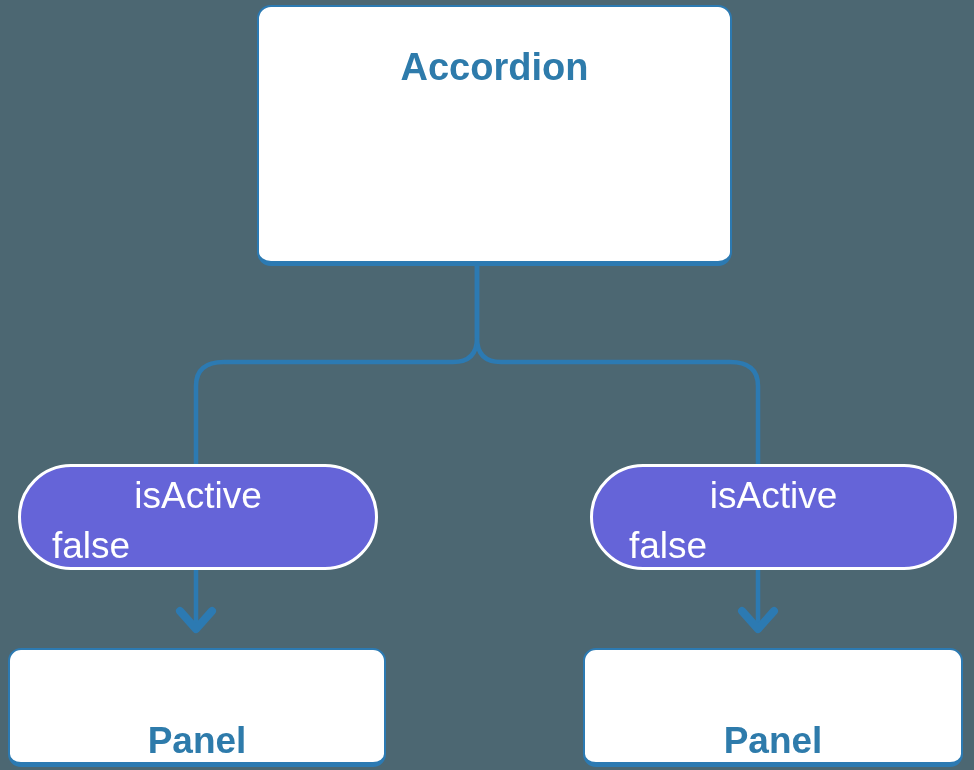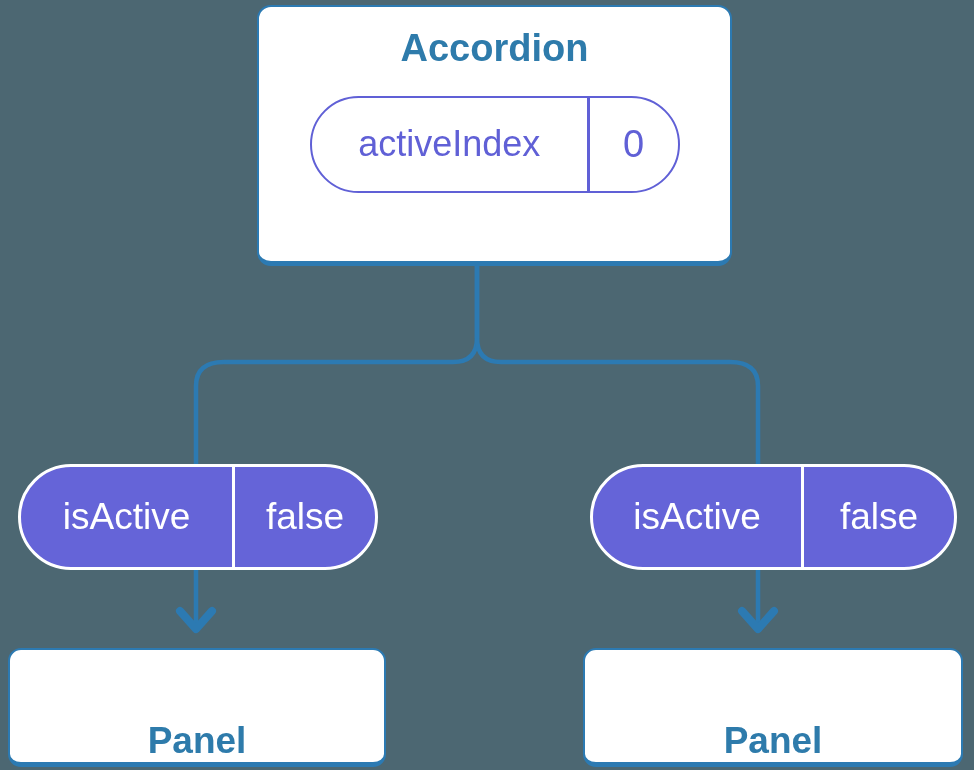--- a/index.html
+++ b/index.html
@@ -27,21 +27,21 @@
   
   .card {
     position: absolute; left: 257px; top: 5px;
     width: 475px; height: 261px;
     background: #ffffff;
     border: 2.5px solid #2c7ab2;
     border-bottom-width: 5px;
     border-radius: 14px;
     box-sizing: border-box;
     display: flex; flex-direction: column; align-items: center;
-    padding-top: 19px; gap: 24px;
+    padding-top: 38px; gap: 24px;
     z-index: 2;
   }
   .card-title {
     font-size: 38px; font-weight: 600; color: #2e7bab;
     line-height: 1.2;
   }
 
   
   .state-pill {
     width: 370px; height: 97px;
@@ -66,20 +66,21 @@
     position: absolute; top: 464px; height: 106px;
     background: #6564d8;
     border: 3px solid #ffffff;
     border-radius: 56px;
     box-sizing: border-box;
     color: #ffffff;
     display: flex; align-items: stretch;
     font-size: 37px;
     overflow: hidden;
     z-index: 2;
+    flex-direction: column;
   }
   .prop-pill .cell {
     display: flex; align-items: center; justify-content: center;
   }
   .prop-pill .key { flex: 1; }
   .prop-pill .divider { width: 3px; background: #ffffff; }
   .pill-left  { left: 18px;  width: 360px; }
   .pill-left  .value { width: 140px; }
   .pill-right { left: 590px; width: 367px; }
   .pill-right .value { width: 150px; }
@@ -104,25 +105,20 @@
 
 <svg class="connector" width="974" height="770" viewBox="0 0 974 770" aria-hidden="true">
   <path class="line" d="M477 262 L477 338 Q477 362 453 362 L224 362 Q196 362 196 386 L196 626"></path>
   <path class="line" d="M477 262 L477 338 Q477 362 501 362 L730 362 Q758 362 758 386 L758 626"></path>
   <path class="arrow" d="M180 611 L196 629 L212 611"></path>
   <path class="arrow" d="M742 611 L758 629 L774 611"></path>
 </svg>
 
 <div class="card">
   <div class="card-title">Accordion</div>
-  <div class="state-pill">
-    <div class="cell key">activeIndex</div>
-    <div class="divider"></div>
-    <div class="cell value">0</div>
-  </div>
 </div>
 
 <div class="prop-pill pill-left">
   <div class="cell key">isActive</div>
   <div class="divider"></div>
   <div class="cell value">false</div>
 </div>
 
 <div class="prop-pill pill-right">
   <div class="cell key">isActive</div>

